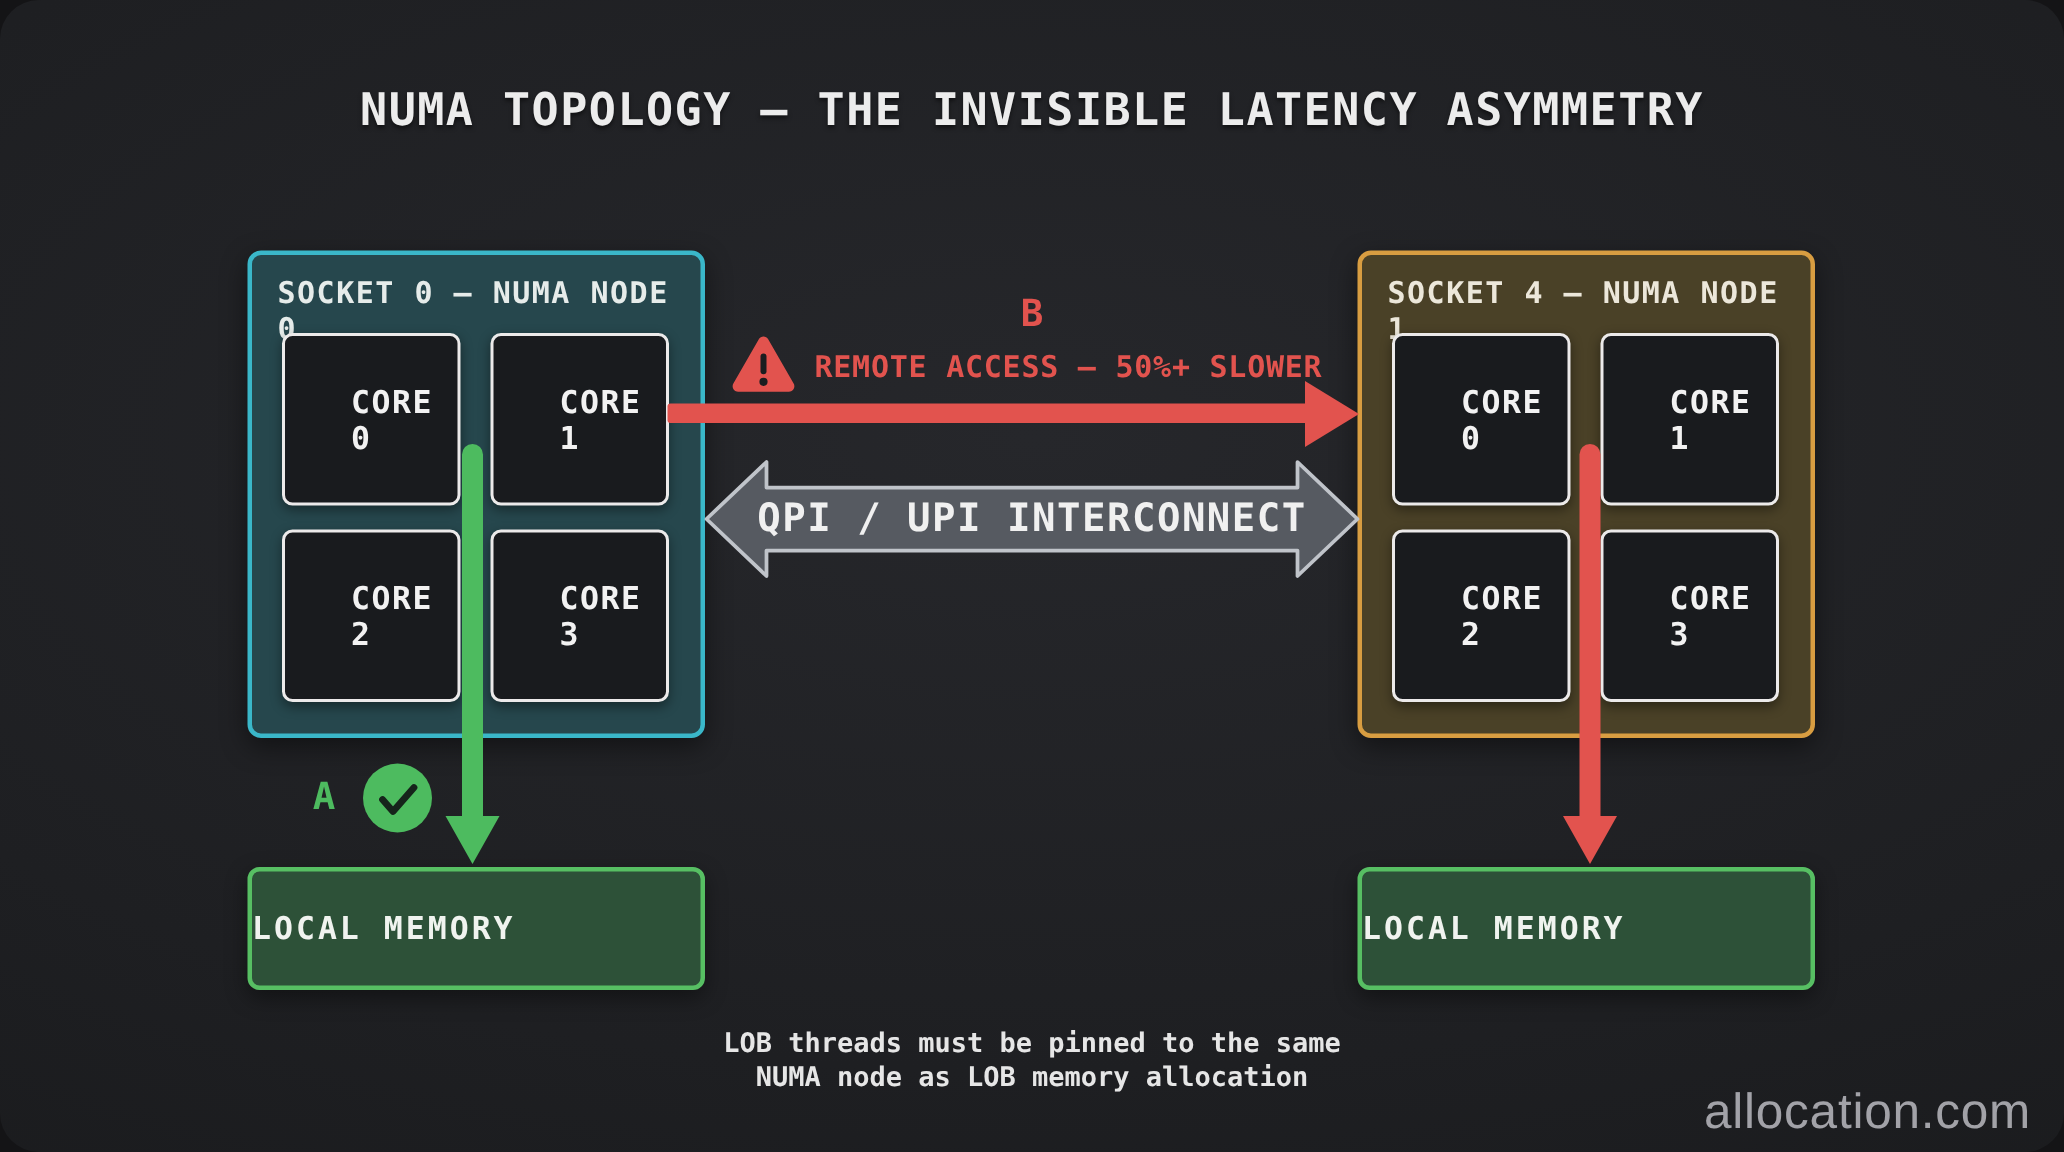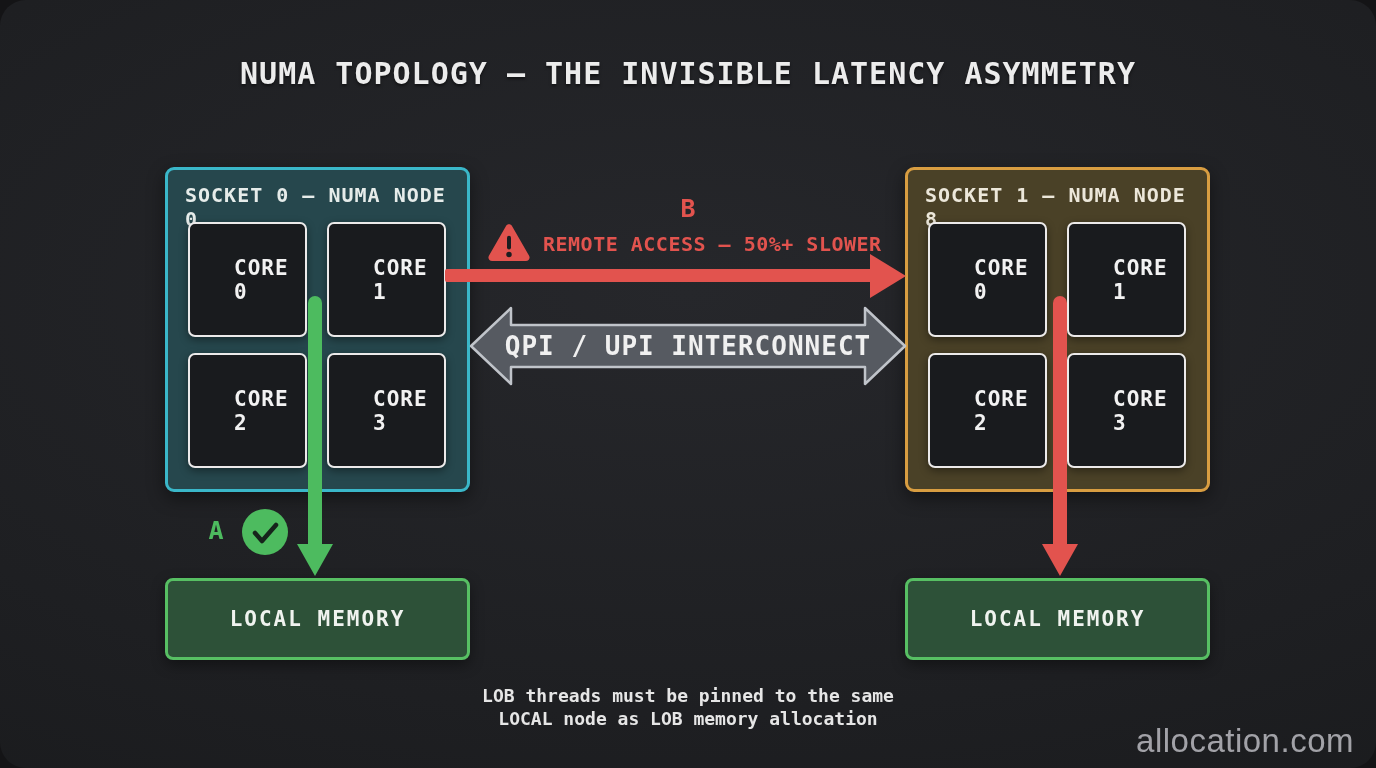--- a/index.html
+++ b/index.html
@@ -62,21 +62,21 @@
   .core-d { left: 159px; top: 183px; }
 
   
   .memory {
     position: absolute;
     width: 305px; height: 82px;
     top: 578px;
     background: #2d5138;
     border: 3px solid #57bf63;
     border-radius: 8px;
-    display: flex; align-items: center; justify-content: center;
+    display: flex; align-items: center; 
     z-index: 2;
     box-shadow: 0 5px 14px rgba(0,0,0,0.4);
   }
   .memory span { color: #f0f3ef; font-size: 21px; font-weight: bold; letter-spacing: 2px; }
   .memory-left  { left: 165px; }
   .memory-right { left: 905px; }
 
   
   .remote-arrow-body {
     position: absolute;
@@ -229,21 +229,21 @@
     </div>
     <div class="core core-c">
       <span>CORE 2</span>
     </div>
     <div class="core core-d">
       <span>CORE 3</span>
     </div>
   </section>
 
   <section class="socket socket-1">
-    <div class="socket-title">SOCKET 1 — NUMA NODE 8</div>
+    <div class="socket-title">SOCKET 4 — NUMA NODE 1</div>
     <div class="core core-a">
       <span>CORE 0</span>
     </div>
     <div class="core core-b">
       <span>CORE 1</span>
     </div>
     <div class="core core-c">
       <span>CORE 2</span>
     </div>
     <div class="core core-d">
@@ -285,18 +285,18 @@
 
   <div class="memory memory-left">
     <span>LOCAL MEMORY</span>
   </div>
   <div class="memory memory-right">
     <span>LOCAL MEMORY</span>
   </div>
 
   <div class="caption">
     <div>LOB threads must be pinned to the same</div>
-    <div>LOCAL node as LOB memory allocation</div>
+    <div>NUMA node as LOB memory allocation</div>
   </div>
 
   <div class="watermark">allocation.com</div>
 
 </div>
 
 </body></html>

